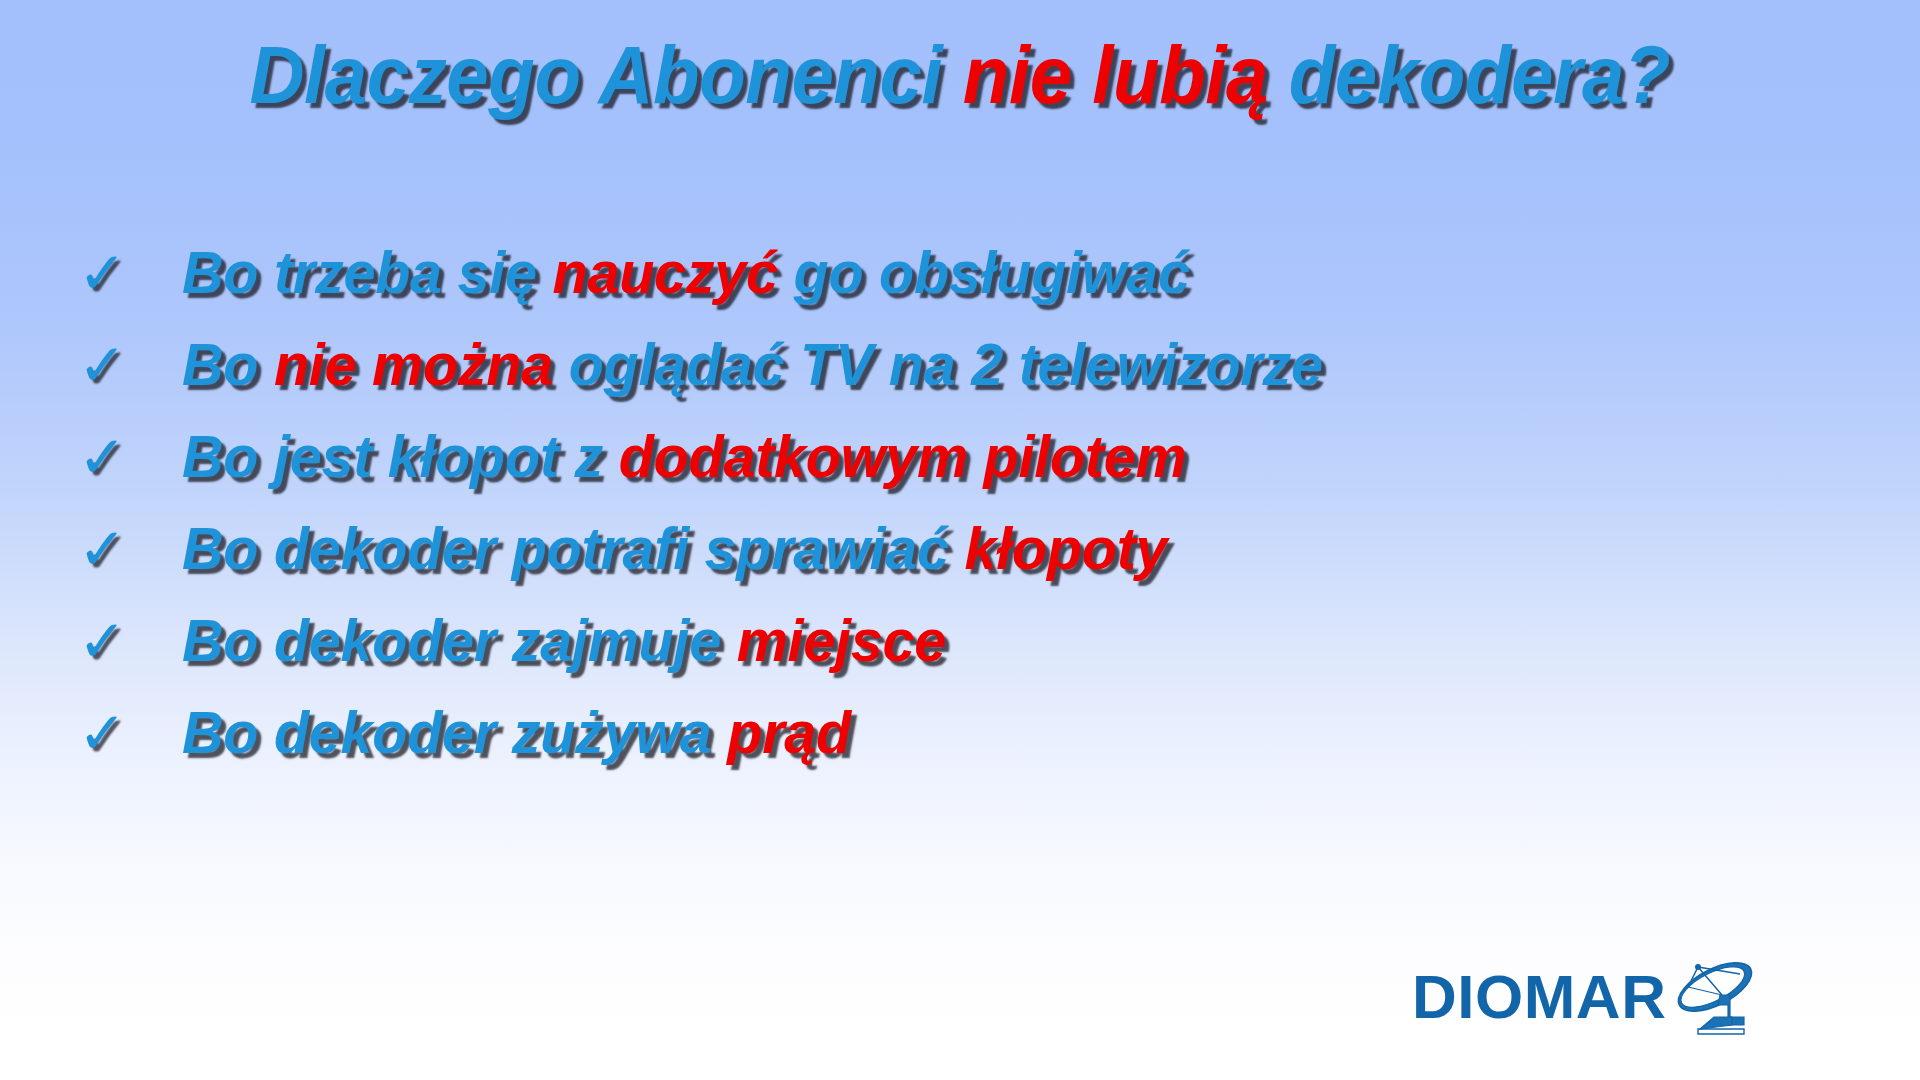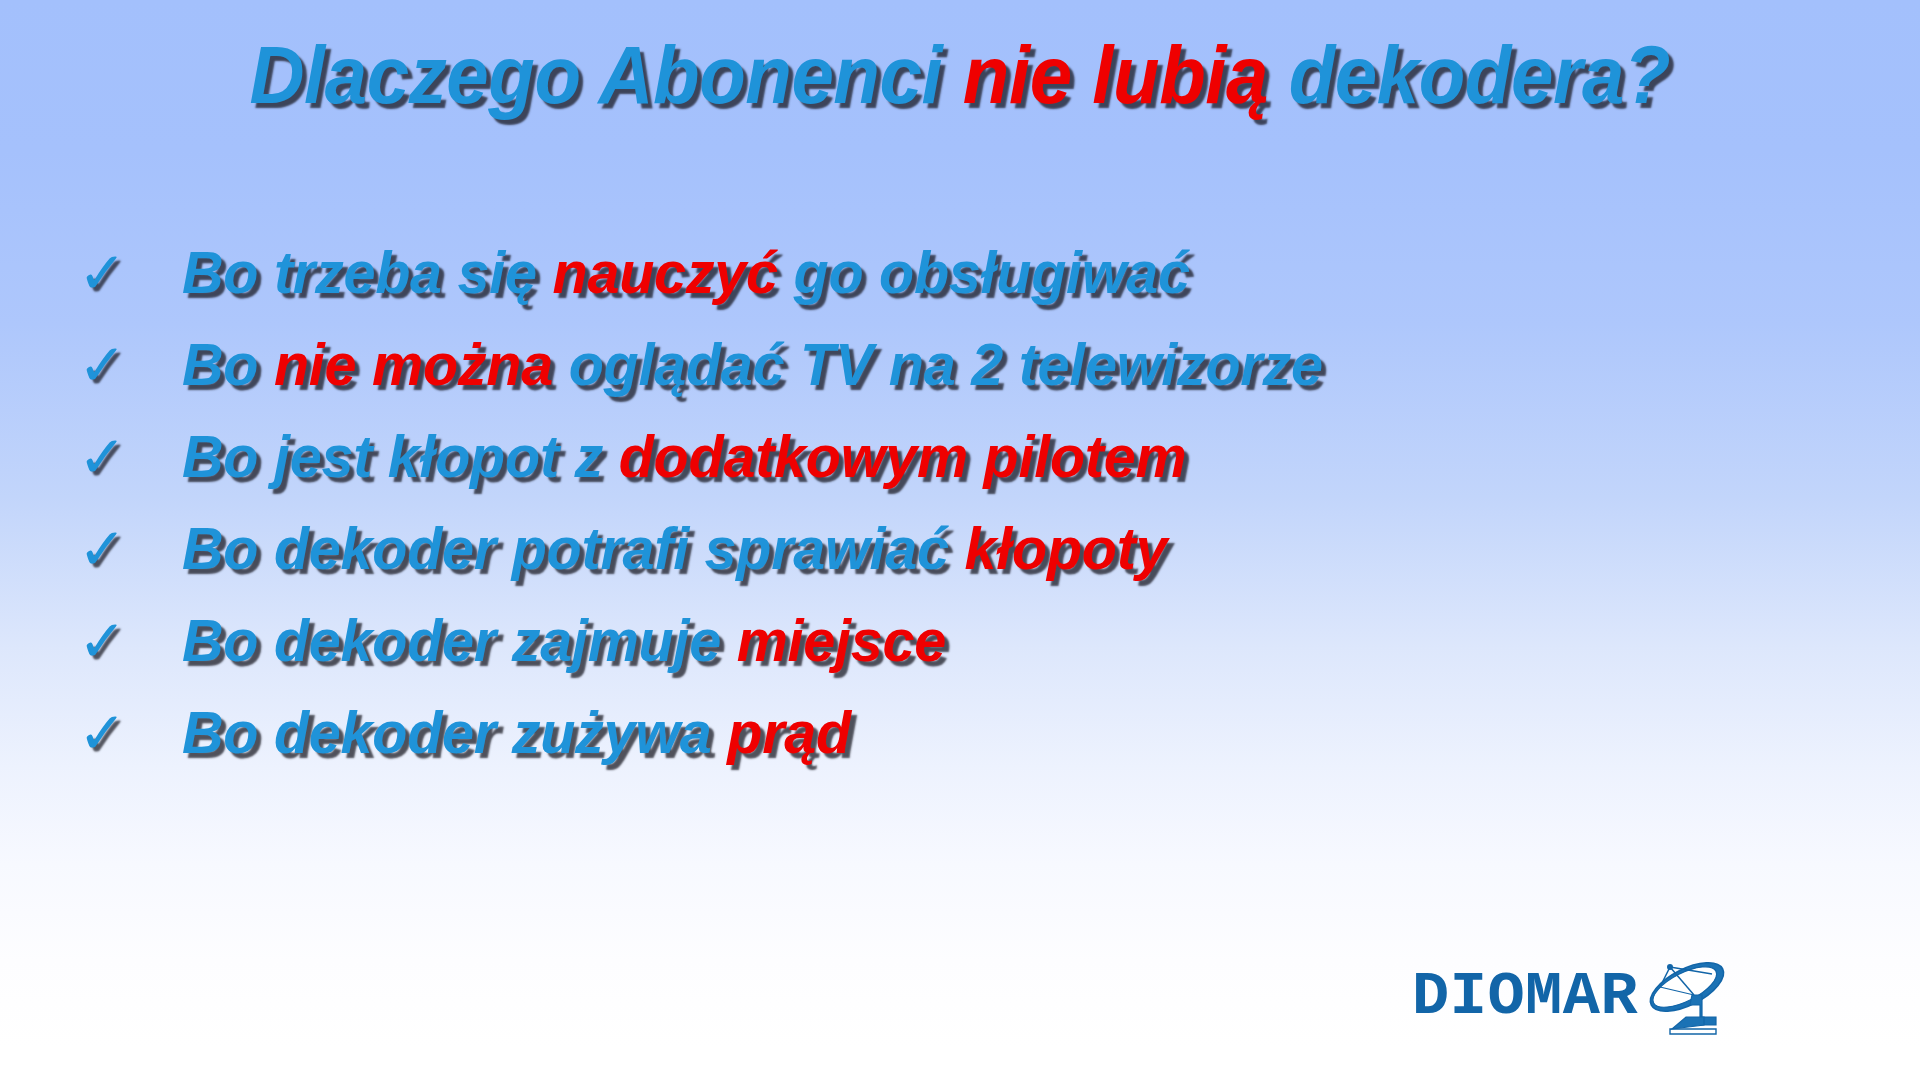--- a/index.html
+++ b/index.html
@@ -94,21 +94,20 @@
   .bullet-text .hl { color: #ef0000; }
 
   
   .logo {
     position: absolute;
     left: 1412px;
     top: 955px;
     display: flex;
     align-items: center;
     gap: 4px;
-    font-family: Liberation Mono, monospace;
   }
 
   .logo-text {
     font-size: 62px;
     font-weight: bold;
     color: #1265a8;
     letter-spacing: 0.5px;
     line-height: 1;
   }
 

